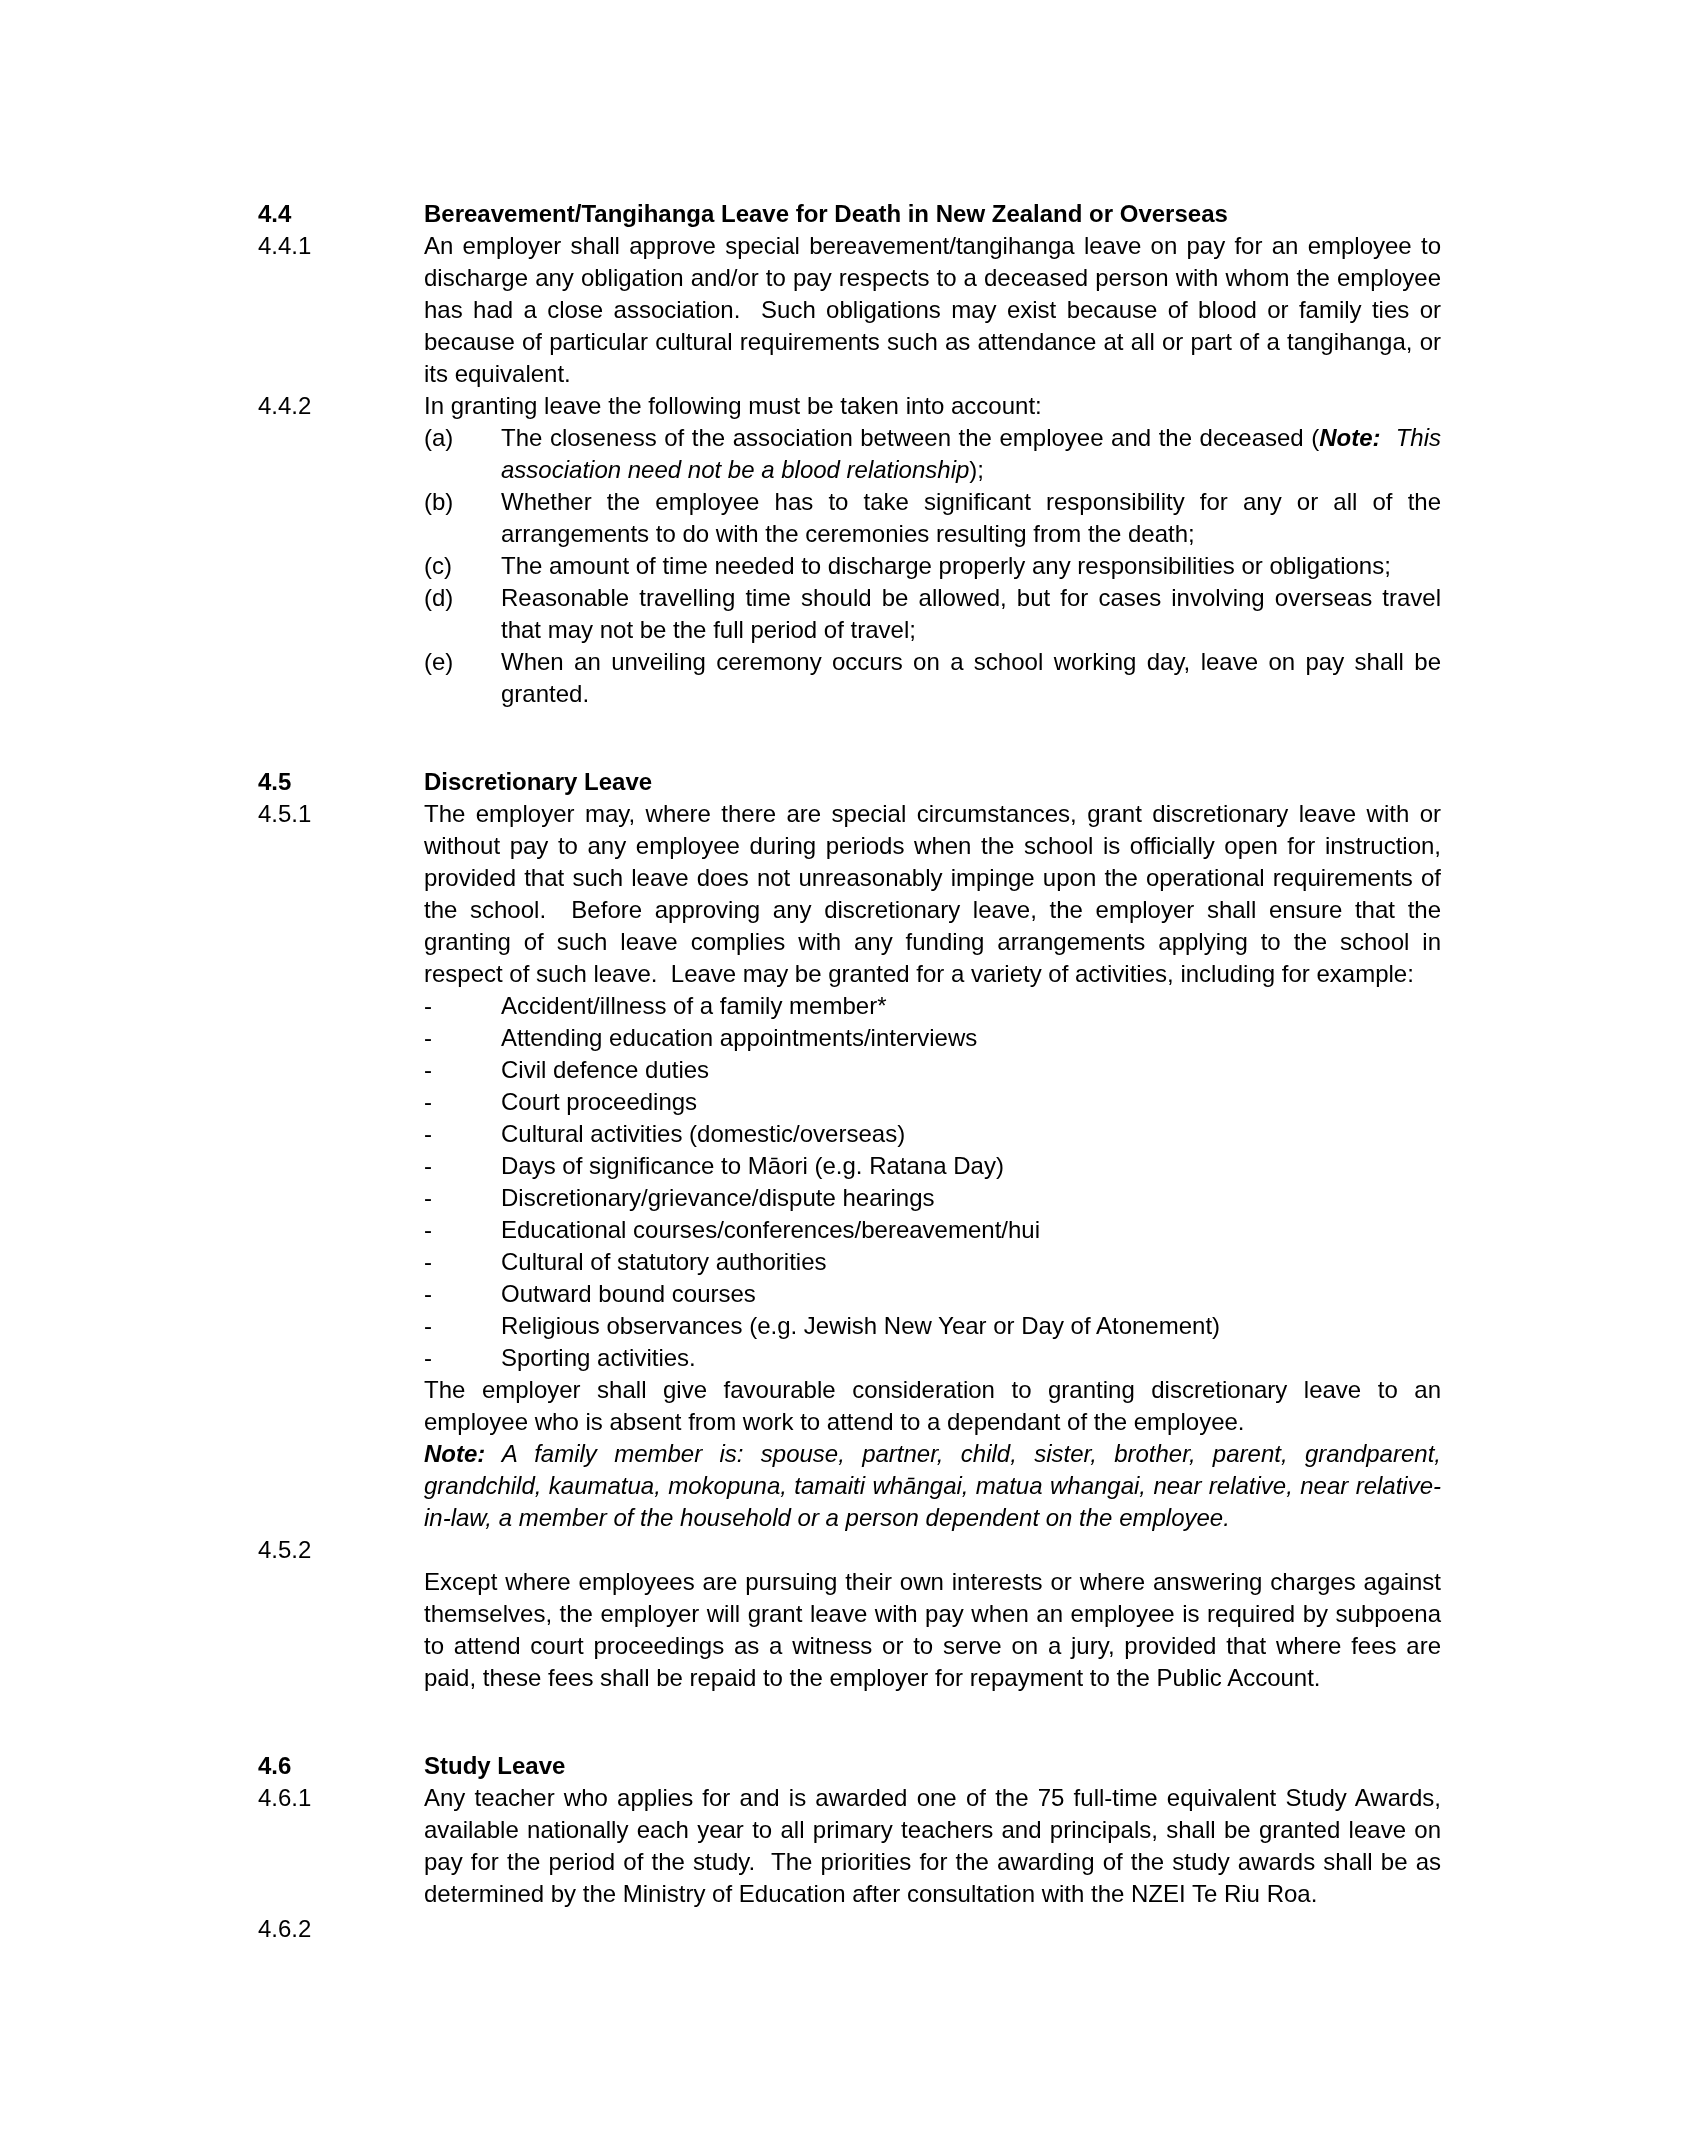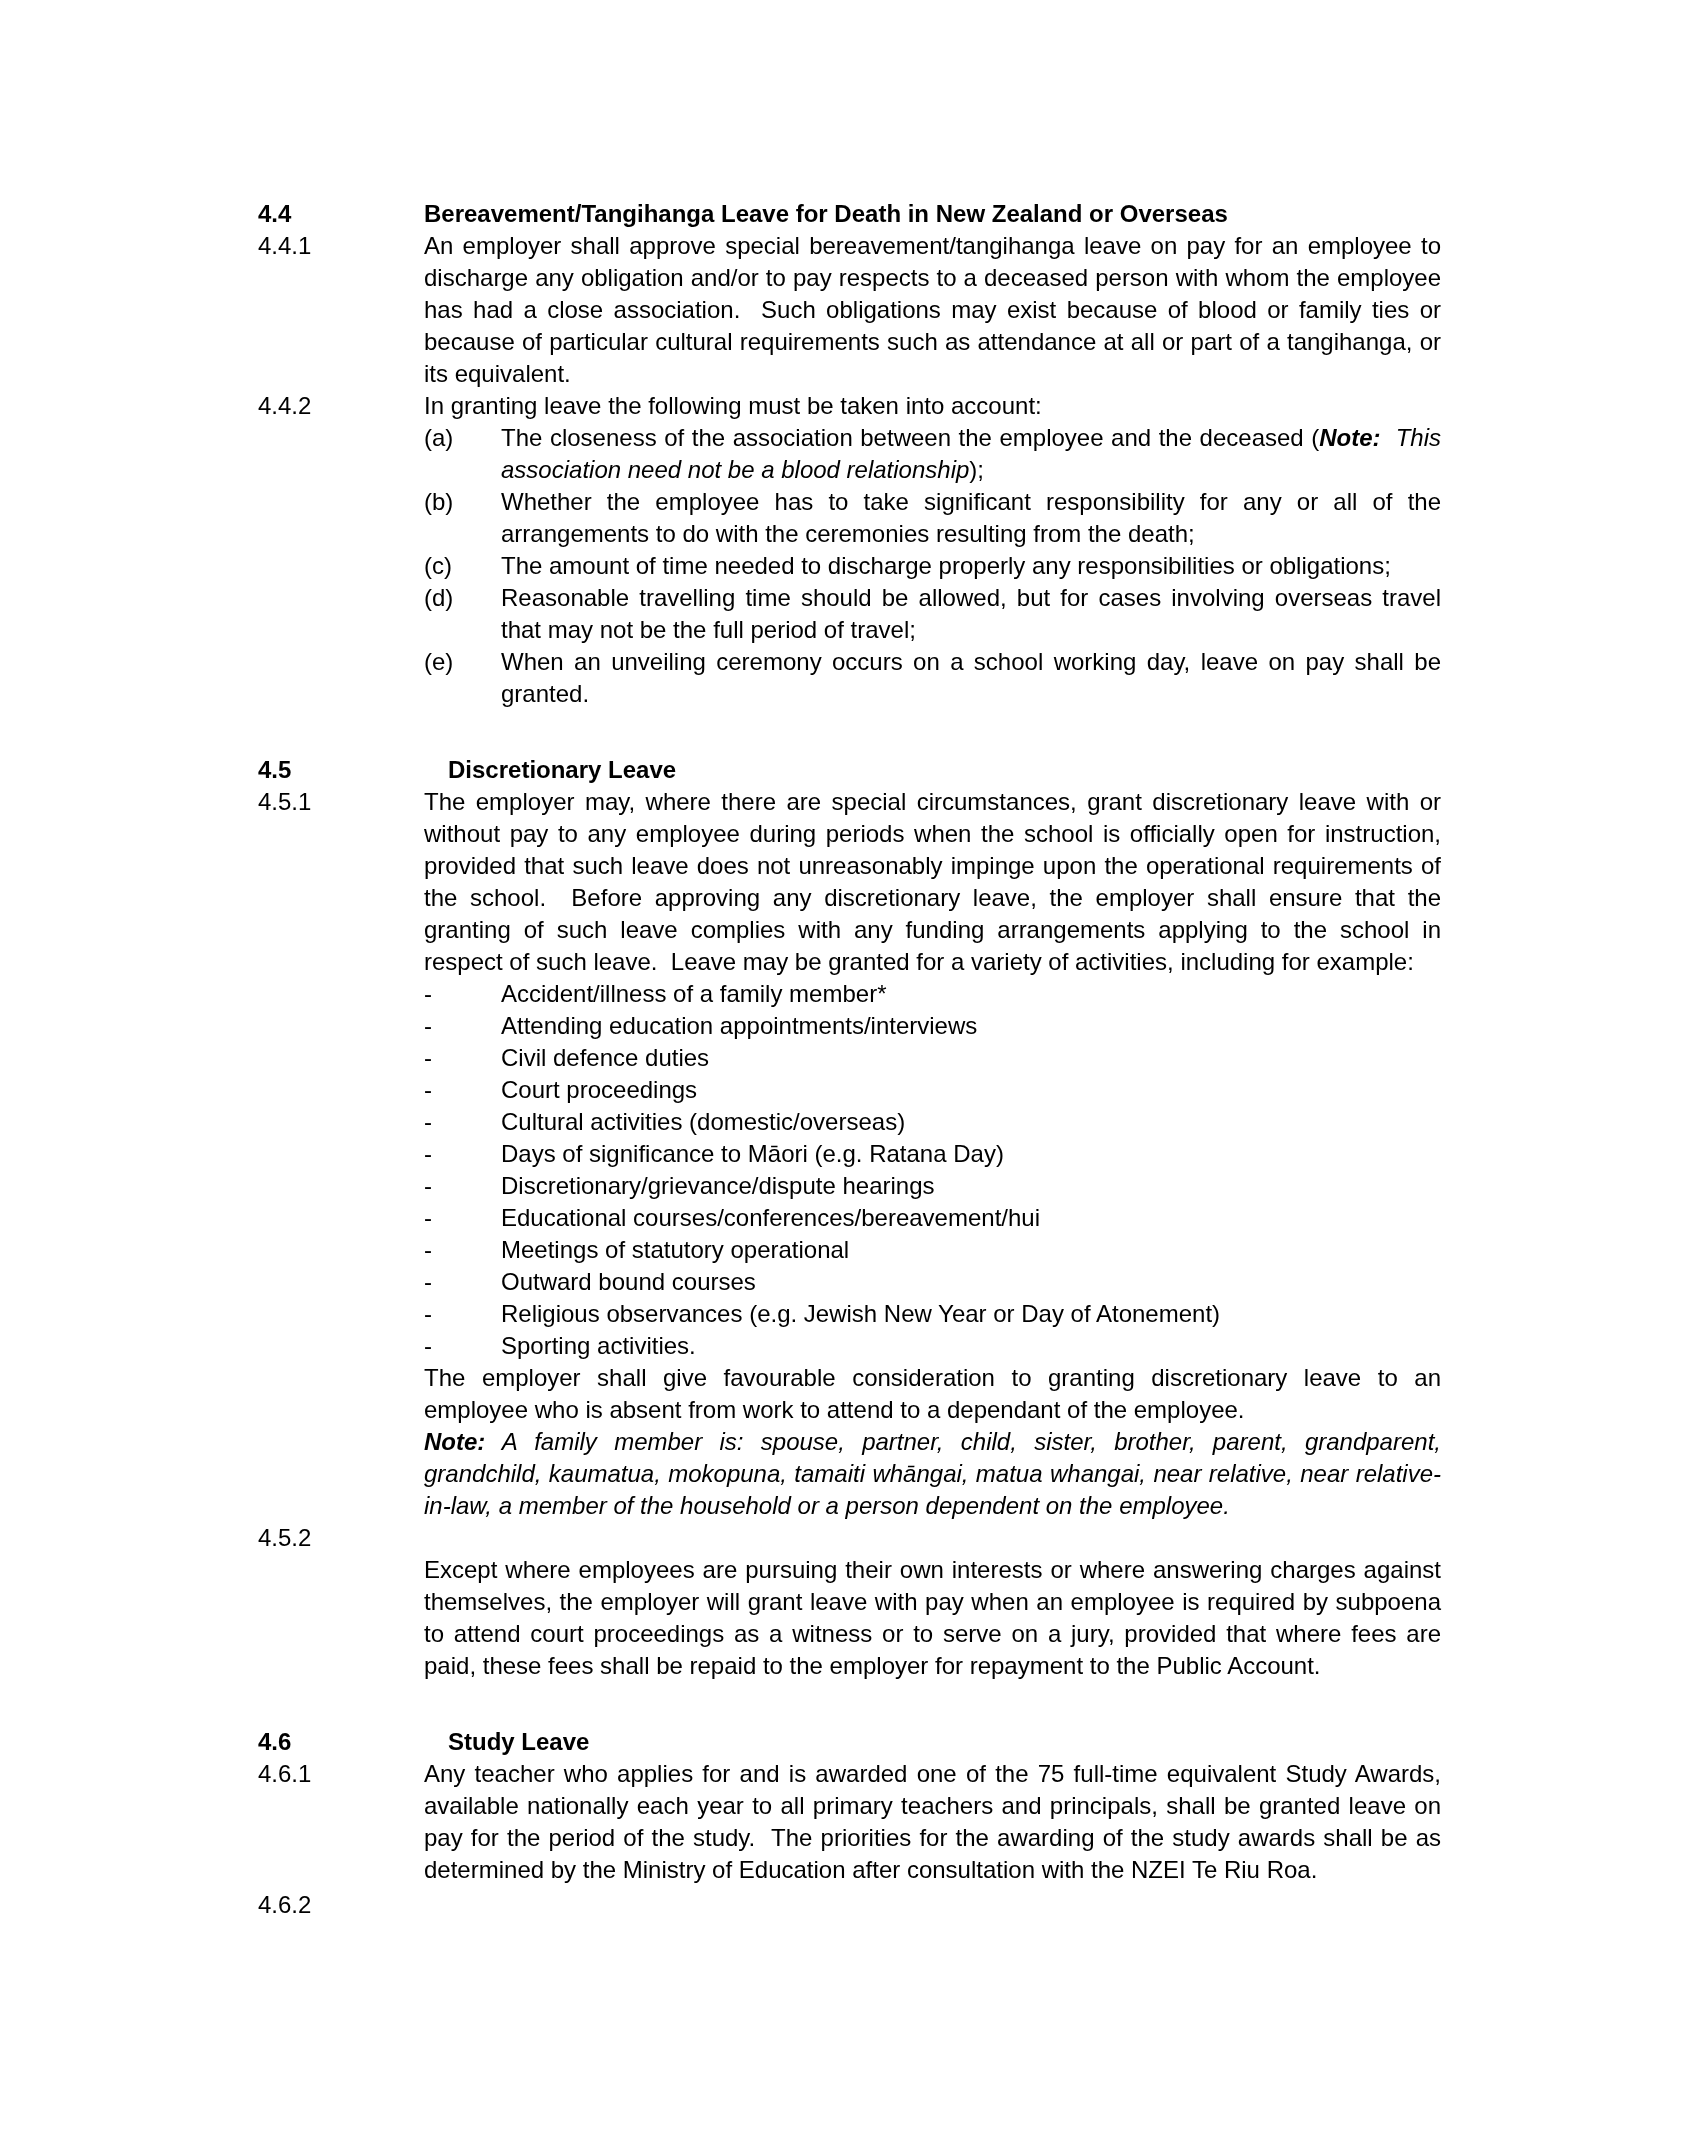--- a/index.html
+++ b/index.html
@@ -27,21 +27,21 @@
   .row.heading .num{font-weight:bold;}
   .row.heading .body{font-weight:bold;text-align:left;}
   
   .row.subheading .body{font-weight:bold;text-align:left;}
   
   .sub{display:flex;align-items:flex-start;}
   .sublabel{flex:0 0 77px;width:77px;}
   .subtext{flex:1;text-align:justify;}
   .row.bullet .subtext{text-align:left;}
   
-  .gap-large{margin-top:44px;gap:24px;}
+  .gap-large{margin-top:56px;}
   .gap-small{margin-top:3px;gap:20px;}
   span.b{font-weight:bold;margin-top:48px;}
   span.i{font-style:italic;}
 </style>
 </head>
 <body>
 
 <div class="page">
   <div class="content" id="content">
       <div class="row heading">
@@ -179,21 +179,21 @@
             <div class="sublabel">-</div>
             <div class="subtext"><span class="">Educational courses/conferences/bereavement/hui</span></div>
           </div>
         </div>
       </div>
       <div class="row bullet">
         <div class="num"></div>
         <div class="body">
           <div class="sub">
             <div class="sublabel">-</div>
-            <div class="subtext"><span class="">Meetings of statutory operational</span></div>
+            <div class="subtext"><span class="">Cultural of statutory authorities</span></div>
           </div>
         </div>
       </div>
       <div class="row bullet">
         <div class="num"></div>
         <div class="body">
           <div class="sub">
             <div class="sublabel">-</div>
             <div class="subtext"><span class="">Outward bound courses</span></div>
           </div>

